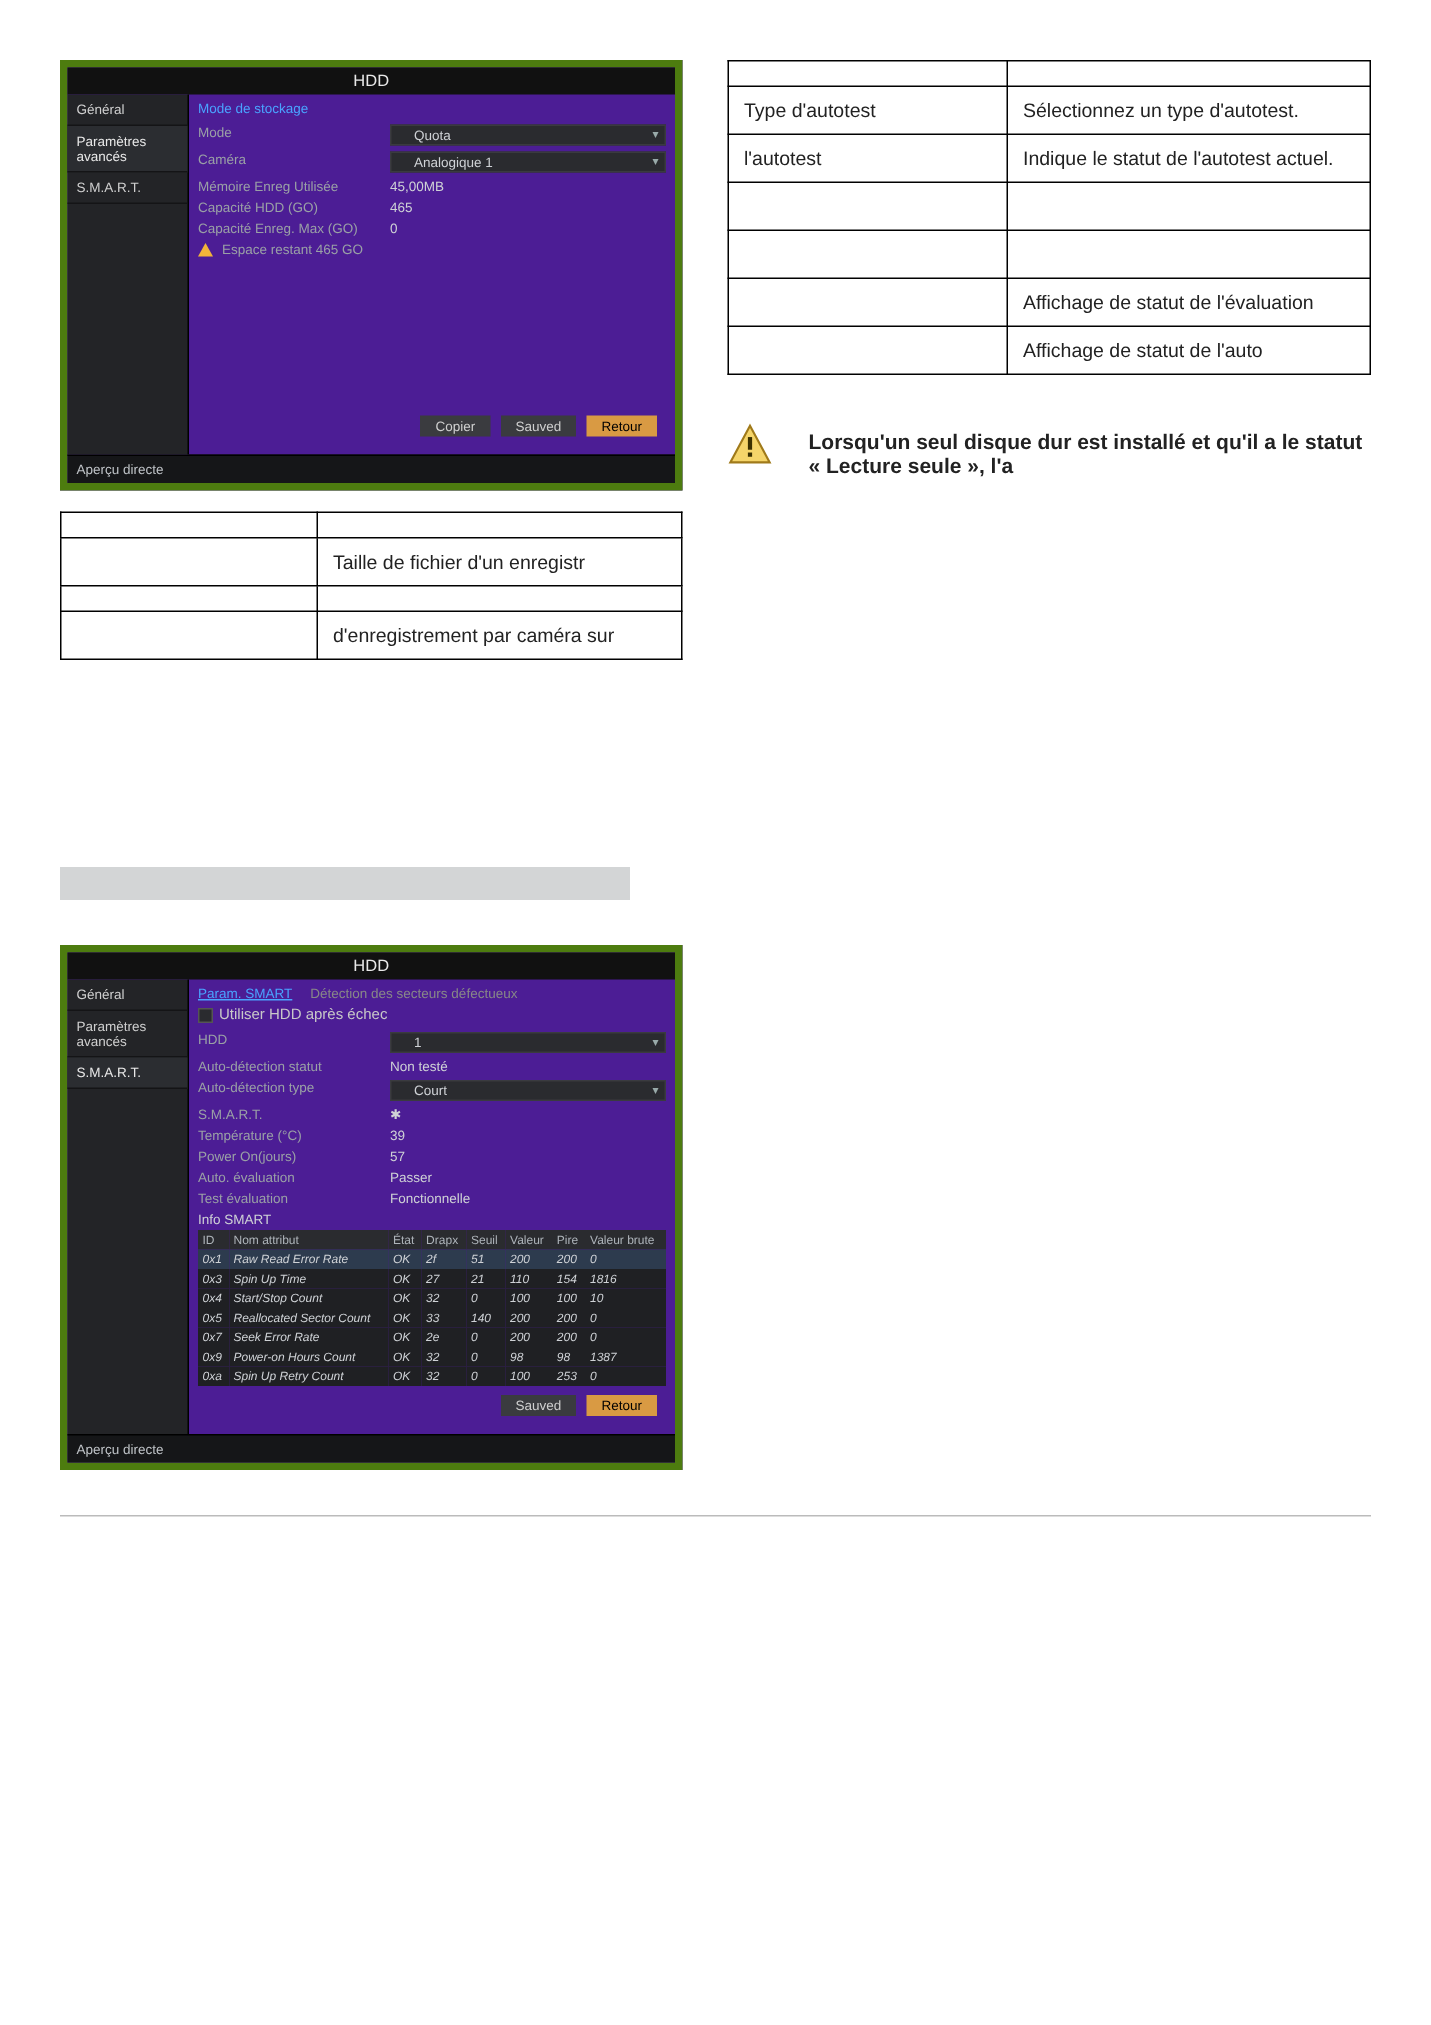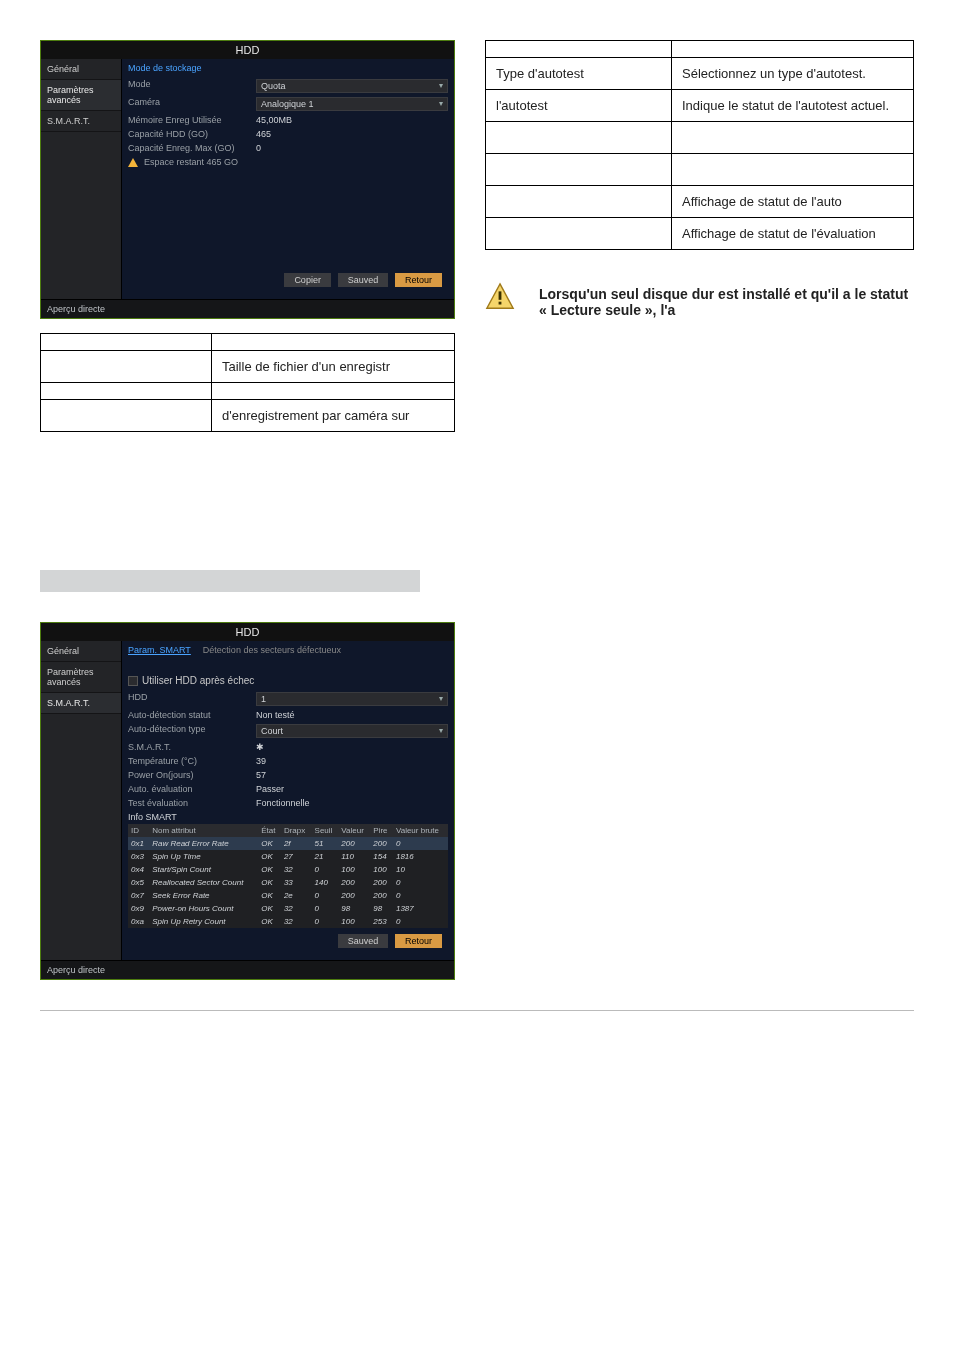--- a/index.html
+++ b/index.html
@@ -8,38 +8,38 @@
   .twocol{display:flex;gap:30px;align-items:flex-start;margin-bottom:10px;}
   .leftcol{width:415px;flex:none;}
   .rightcol{flex:1;}
 
   
   .desc-row{display:flex;gap:30px;align-items:flex-start;margin-bottom:14px;}
   .desc-left{width:415px;flex:none;}
   .desc-right{flex:1;padding-top:48px;}
 
   
-  .dvr{background:#0f172a;color:#c8c8c8;font-size:10px;border:1px solid #4d7c0f;}
+  .dvr{background:#4c1d95;color:#c8c8c8;font-size:10px;border:5px solid #4d7c0f;}
   .dvr .title{background:#111;color:#e8e8e8;text-align:center;padding:3px 0;font-size:11px;}
   .dvr-body{display:flex;}
   .dvr-side{width:80px;background:#232427;border-right:1px solid #000;}
   .dvr-side div{padding:5px 6px;color:#cfcfcf;font-size:9px;border-bottom:1px solid #141416;}
   .dvr-side div.sel{background:#2b2d31;color:#e8e8e8;}
   .dvr-main{flex:1;padding:4px 6px 6px 6px;min-height:230px;display:flex;flex-direction:column;}
   .field{display:flex;gap:8px;margin:2px 0;}
   .field .lbl{width:120px;color:#9aa0a6;font-size:9px;}
   .field .val{flex:1;color:#cfd2d6;font-size:9px;}
-  .select{background:#2a2b2f;border:1px solid #3a3b3f;padding:1px 4px;position:relative;}
+  .select{background:#2a2b2f;border:1px solid #3a3b3f;padding:1px 15px;position:relative;}
   .select:after{content:"▾";position:absolute;right:4px;top:1px;font-size:8px;color:#9aa;}
   .warn-icon{display:inline-block;width:0;height:0;border-left:5px solid transparent;border-right:5px solid transparent;border-bottom:9px solid #f3b43a;margin-right:6px;vertical-align:middle;}
   .dvr-foot{text-align:right;padding:6px 6px 6px 0;}
   .dvr-foot span{display:inline-block;background:#3a3b3f;color:#cfcfcf;padding:2px 10px;margin-left:4px;font-size:9px;}
   .dvr-foot span.ret{background:#d99a43;color:#000;}
   .dvr-bottom{background:#151618;padding:4px 6px;color:#bfc3c7;font-size:9px;border-top:1px solid #000;}
-  .tabs{display:flex;gap:12px;margin-bottom:18px;}
+  .tabs{display:flex;gap:12px;margin-bottom:2px;}
   .tabs span{color:#888;font-size:9px;}
   .tabs span.active{color:#4aa3ff;text-decoration:underline;}
   .chk{display:flex;align-items:center;gap:4px;margin:2px 0 4px 0;}
   .chk .box{width:8px;height:8px;background:#2a2b2f;border:1px solid #555;}
   table.smart{border-collapse:collapse;width:100%;font-size:8px;color:#cfd2d6;}
   table.smart th{background:#2a2b2f;padding:2px 3px;text-align:left;font-weight:normal;color:#aeb4ba;}
   table.smart td{padding:2px 3px;background:#1f2023;font-style:italic;}
   table.smart tr.hl td{background:#2d3b4e;}
   .scroll-hint{width:8px;background:#2a2b2f;}
 
@@ -154,25 +154,25 @@
         <tr>
               <td class="lwide"></td>
               <td>&nbsp;</td>
             </tr>
         <tr>
               <td class="lwide"></td>
               <td>&nbsp;</td>
             </tr>
         <tr>
               <td class="lwide"></td>
+              <td>Affichage de statut de l'évaluation</td>
+            </tr>
+        <tr>
+              <td class="lwide"></td>
               <td>Affichage de statut de l'auto</td>
-            </tr>
-        <tr>
-              <td class="lwide"></td>
-              <td>Affichage de statut de l'évaluation</td>
             </tr>
       </tbody>
         </table>
 
       <div class="warn-block">
         <span class="warn-big">
           <svg viewBox="0 0 32 32">
               <polygon points="16,2 30,28 2,28" fill="#f5d56a" stroke="#a07a1a" stroke-width="1.5"></polygon>
               <rect x="14.5" y="10" width="3" height="9" fill="#3a3000"></rect>
               <rect x="14.5" y="21" width="3" height="3" fill="#3a3000"></rect>
@@ -273,21 +273,21 @@
                       <td>Spin Up Time</td>
                       <td>OK</td>
                       <td>27</td>
                       <td>21</td>
                       <td>110</td>
                       <td>154</td>
                       <td>1816</td>
                     </tr>
                     <tr>
                       <td>0x4</td>
-                      <td>Start/Spin Count</td>
+                      <td>Start/Stop Count</td>
                       <td>OK</td>
                       <td>32</td>
                       <td>0</td>
                       <td>100</td>
                       <td>100</td>
                       <td>10</td>
                     </tr>
                     <tr>
                       <td>0x5</td>
                       <td>Reallocated Sector Count</td>

